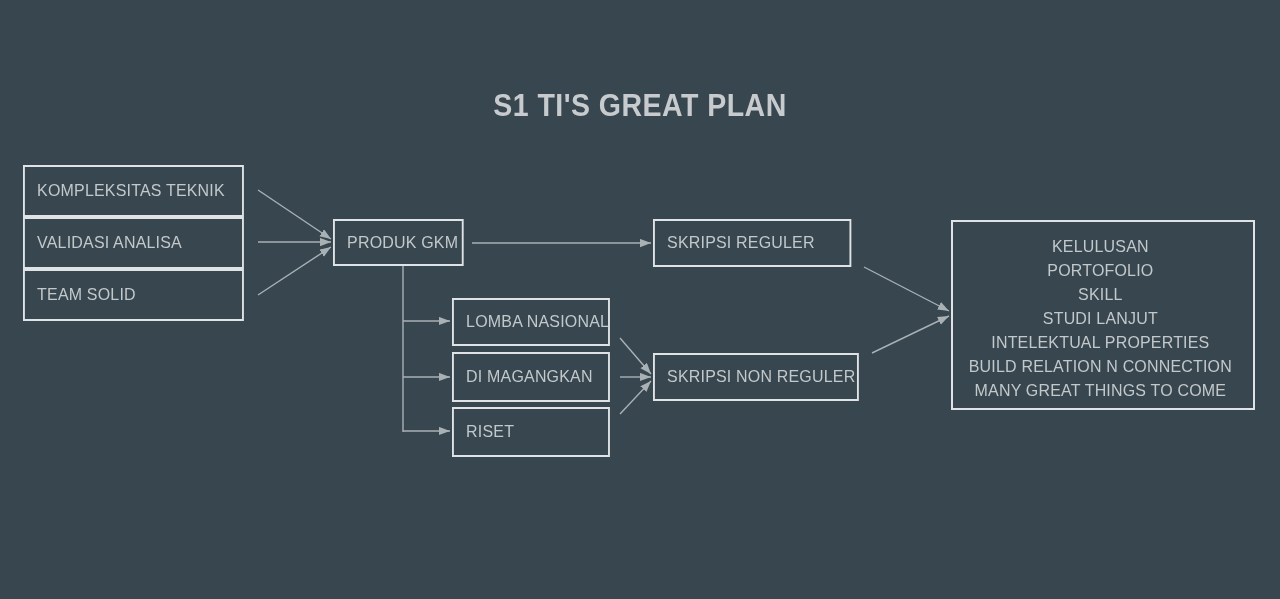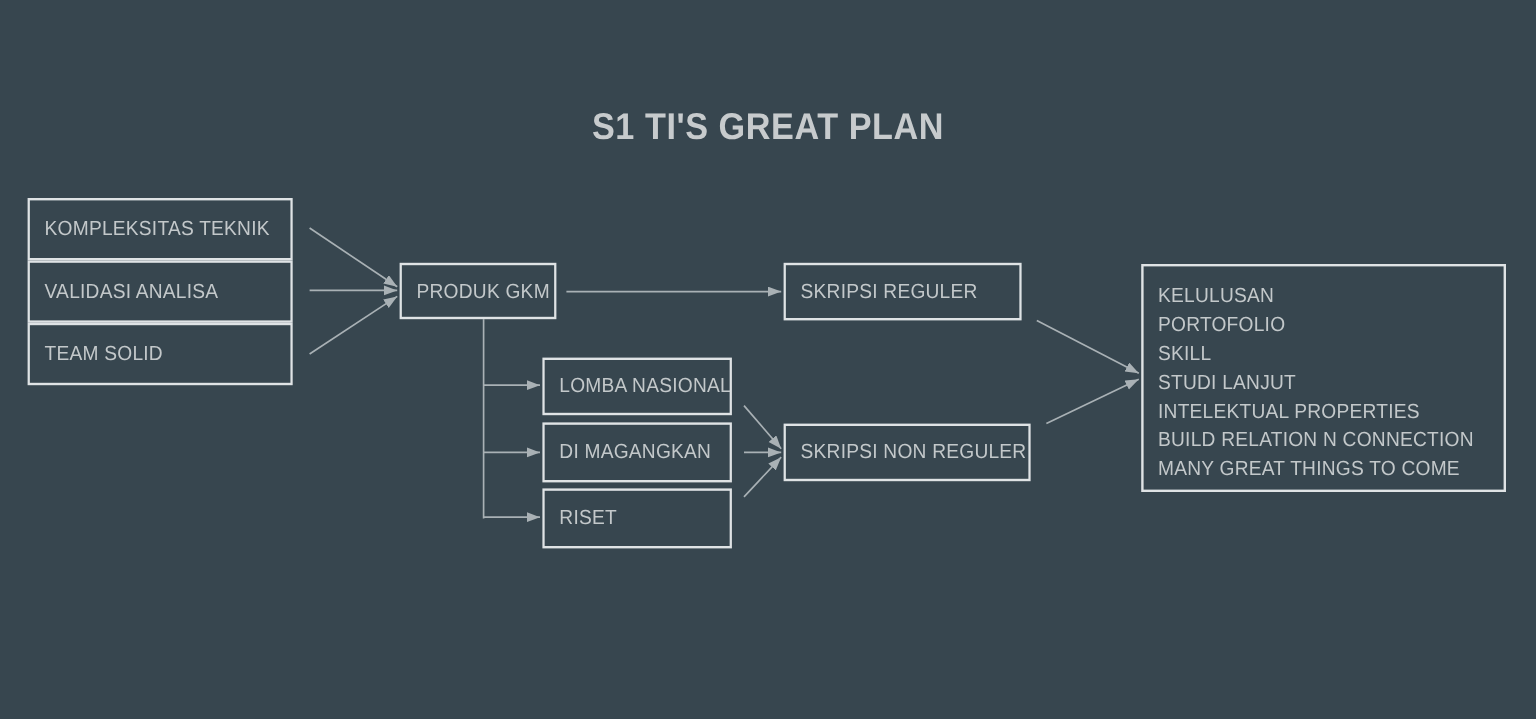--- a/index.html
+++ b/index.html
@@ -134,21 +134,21 @@
     <span class="node-text">RISET</span>
   </div>
 
   <div class="node" style="left:653px; top:219px; width:211px; height:48px;">
     <span class="node-text">SKRIPSI REGULER</span>
   </div>
   <div class="node" style="left:653px; top:353px; width:219px; height:48px;">
     <span class="node-text">SKRIPSI NON REGULER</span>
   </div>
 
-  <div class="outcomes" style="left:951px; top:220px; width:304px; height:190px;">
+  <div class="outcomes" style="left:951px; top:220px; width:304px; height:190px;text-align:center;">
     <div class="outcomes-line">KELULUSAN</div>
     <div class="outcomes-line">PORTOFOLIO</div>
     <div class="outcomes-line">SKILL</div>
     <div class="outcomes-line">STUDI LANJUT</div>
     <div class="outcomes-line">INTELEKTUAL PROPERTIES</div>
     <div class="outcomes-line">BUILD RELATION N CONNECTION</div>
     <div class="outcomes-line">MANY GREAT THINGS TO COME</div>
   </div>
 
 </div>

